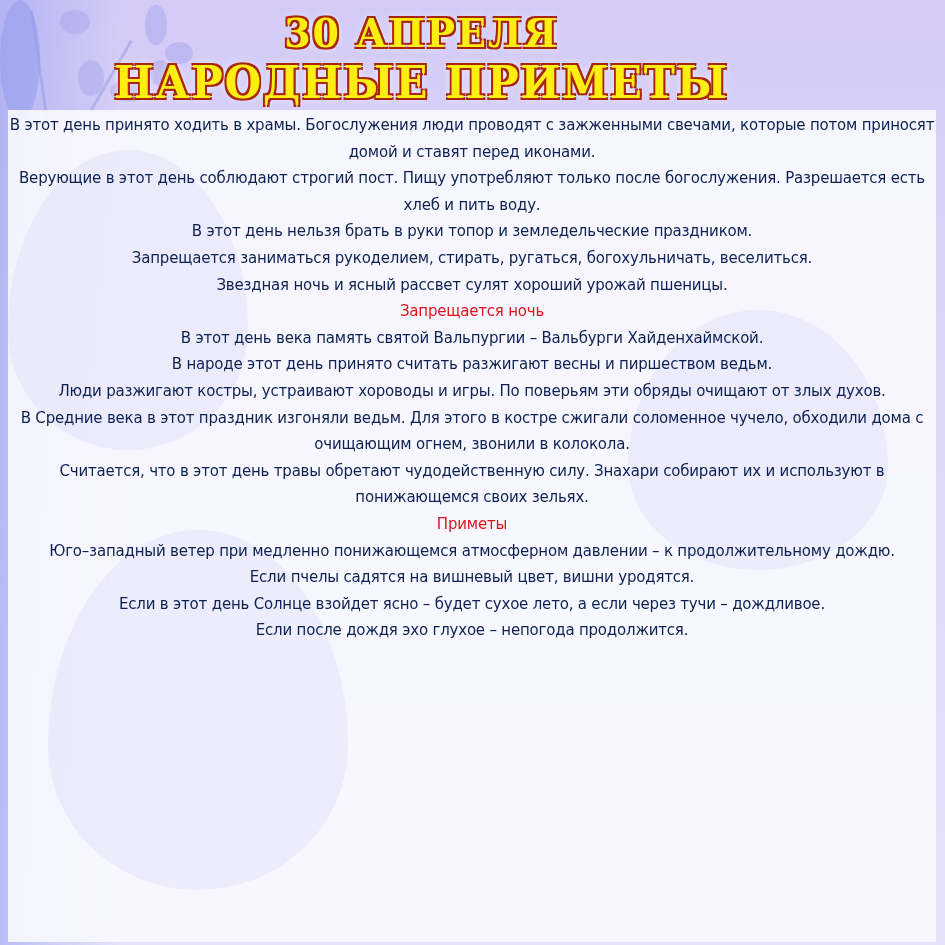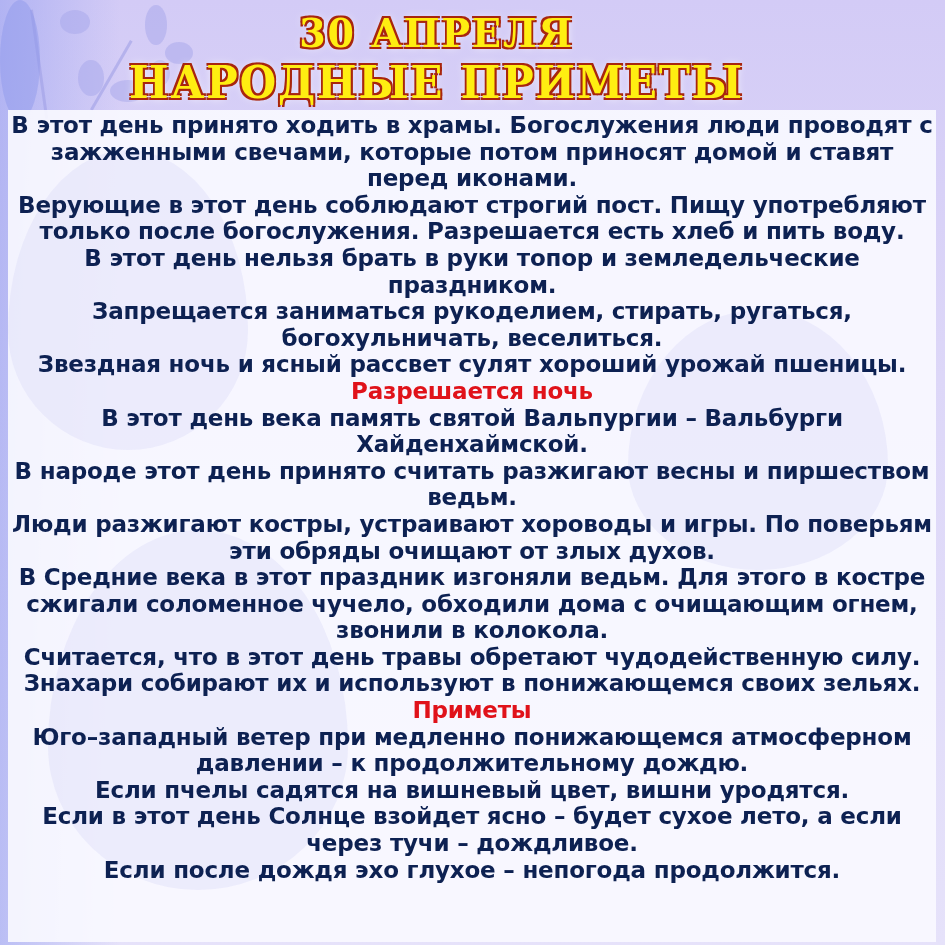--- a/index.html
+++ b/index.html
@@ -8,21 +8,21 @@
     background: linear-gradient(180deg, #d3cbf6 0%, #ddd7f8 40%, #e6e2fa 100%);
     font-family: "DejaVu Sans", sans-serif;
   }
   .bg-left {
     position:absolute; left:0; top:0; width:120px; height:945px;
     background: linear-gradient(90deg, rgba(150,160,240,0.55), rgba(200,200,250,0));
   }
   .leaf { position:absolute; border-radius:50%; background: rgba(170,170,235,0.55); }
   .stem { position:absolute; background: rgba(160,160,230,0.6); width:3px; transform-origin:top left; }
   .header {
-    position:absolute; left:0; top:0; width:843px; height:112px; text-align:center;margin-left:15px;
+    position:absolute; left:0; top:0; width:843px; height:112px; text-align:center;
   }
   .title-line {
     font-family: "DejaVu Serif", serif; font-weight:bold;
     color:#ffee11; letter-spacing:2px; line-height:50px;
     text-shadow:
       -2px -2px 0 #a8260e, 2px -2px 0 #a8260e, -2px 2px 0 #a8260e, 2px 2px 0 #a8260e,
       0 0 10px rgba(255,255,255,0.9);
     transform: scaleX(0.95);
   }
   .title-1 { font-size:40px; margin-top:8px; }
@@ -30,22 +30,22 @@
   .panel {
     position:absolute; left:8px; top:110px; width:928px; height:832px;
     background: rgba(250,250,255,0.9);
   }
   .flower-ghost {
     position:absolute; border-radius:50% 50% 50% 50% / 60% 60% 40% 40%;
     background: rgba(215,215,245,0.35);
   }
   .content {
     position:absolute; left:8px; top:112px; width:928px;
-    text-align:center; color:#0d2152; font-weight:bold;
-    font-size:23px; line-height:26.6px; letter-spacing:-0.2px;
+    text-align:center; color:#0d2152; font-weight:normal;
+    font-size:15px; line-height:26.6px; letter-spacing:-0.2px;
   }
   .content p { margin:0; }
   .content .sec { color:#e0121a; }
 </style>
 </head>
 <body>
 
 <div class="bg-left"></div>
 <div>
   <div class="stem" style="left:30px;top:10px;height:110px;transform:rotate(-8deg);"></div>
@@ -70,21 +70,21 @@
   <div class="flower-ghost" style="left:620px;top:200px;width:260px;height:260px;"></div>
 </div>
 
 <div class="content">
   <p>В этот день принято ходить в храмы. Богослужения люди проводят с зажженными свечами, которые потом приносят домой и ставят перед иконами.</p>
   <p>Верующие в этот день соблюдают строгий пост. Пищу употребляют только после богослужения. Разрешается есть хлеб и пить воду.</p>
   <p>В этот день нельзя брать в руки топор и земледельческие праздником.</p>
   <p>Запрещается заниматься рукоделием, стирать, ругаться, богохульничать, веселиться.</p>
   <p>Звездная ночь и ясный рассвет сулят хороший урожай пшеницы.</p>
 
-  <p class="sec">Разрешается ночь</p>
+  <p class="sec">Запрещается ночь</p>
   <p>В этот день века память святой Вальпургии – Вальбурги Хайденхаймской.</p>
   <p>В народе этот день принято считать разжигают весны и пиршеством ведьм.</p>
   <p>Люди разжигают костры, устраивают хороводы и игры. По поверьям эти обряды очищают от злых духов.</p>
   <p>В Средние века в этот праздник изгоняли ведьм. Для этого в костре сжигали соломенное чучело, обходили дома с очищающим огнем, звонили в колокола.</p>
   <p>Считается, что в этот день травы обретают чудодейственную силу. Знахари собирают их и используют в понижающемся своих зельях.</p>
 
   <p class="sec">Приметы</p>
   <p>Юго–западный ветер при медленно понижающемся атмосферном давлении – к продолжительному дождю.</p>
   <p>Если пчелы садятся на вишневый цвет, вишни уродятся.</p>
   <p>Если в этот день Солнце взойдет ясно – будет сухое лето, а если через тучи – дождливое.</p>

